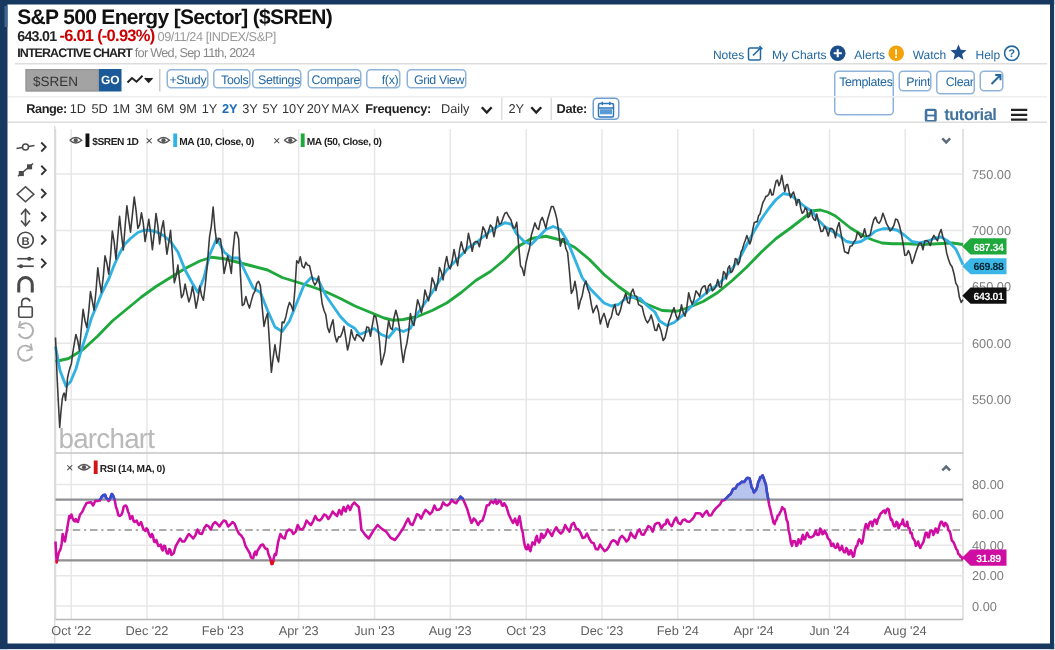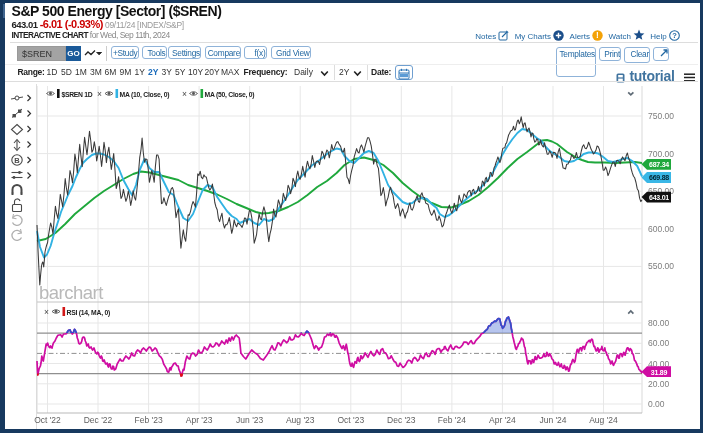--- a/index.html
+++ b/index.html
@@ -115,21 +115,21 @@
         <rect x="2" y="5.8" width="8" height="3.4" fill="#5b9bd5"></rect>
       </svg>
   </div>
 
   <div class="abs" style="left:616px;top:66.5px;white-space:nowrap">
     <svg width="9" height="10" viewBox="0 0 9 10" style="vertical-align:-2px">
         <rect x="0.5" y="0.5" width="8" height="9" rx="1.5" fill="#41749f"></rect>
         <rect x="2.2" y="2" width="4.6" height="2.4" fill="#fff"></rect>
         <rect x="2.2" y="5.6" width="4.6" height="2.4" fill="#fff"></rect>
       </svg>
-    <span style="font-size:14px;font-weight:bold;color:#41749f;letter-spacing:-0.3px">tutorial</span>
+    <span style="font-size:11px;font-weight:bold;color:#41749f;letter-spacing:-0.3px">tutorial</span>
     <svg width="11" height="9" viewBox="0 0 11 9" style="vertical-align:-1px;margin-left:5px">
         <g stroke="#222" stroke-width="1.5">
           <line x1="0" y1="1.2" x2="11" y2="1.2"></line>
           <line x1="0" y1="4.5" x2="11" y2="4.5"></line>
           <line x1="0" y1="7.8" x2="11" y2="7.8"></line>
         </g>
       </svg>
   </div>
 
   <div class="abs" style="left:5px;top:81px;width:693px;height:1px;background:#ddd"></div>

